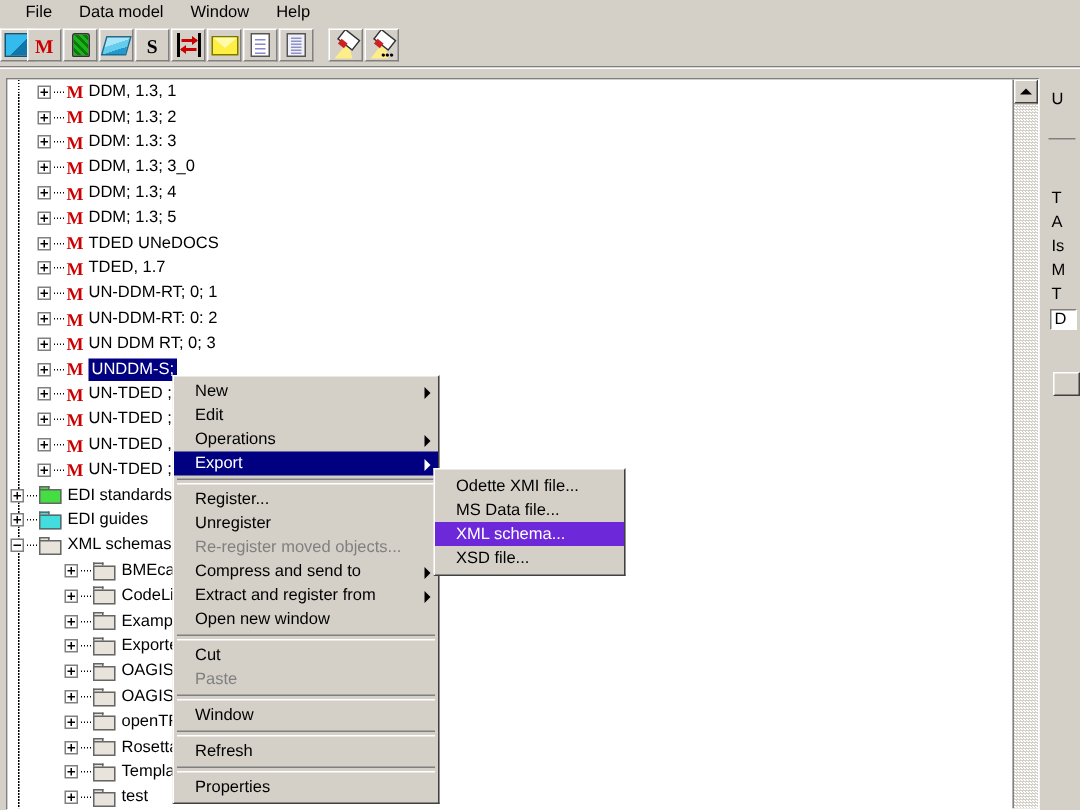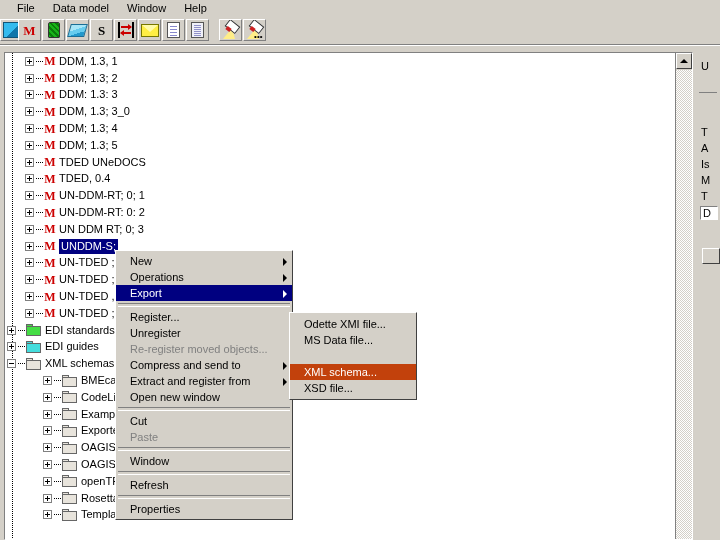--- a/index.html
+++ b/index.html
@@ -370,21 +370,21 @@
     box-sizing: border-box;
     padding: 3px 0;
     z-index: 60;
   }
   .sub-item {
     height: 16px; line-height: 16px;
     padding-left: 14px;
     font-size: 11px;
     white-space: nowrap;
   }
-  .sub-item.highlight { background: #c2410c; color: #ffffff; margin-top: 16px; }
+  .sub-item.highlight { background: #6d28d9; color: #ffffff; }
 </style>
 </head>
 <body>
 
 <div id="app">
 
   <div class="menubar">
     <div class="menubar-item">File</div>
     <div class="menubar-item">Data model</div>
     <div class="menubar-item">Window</div>
@@ -506,21 +506,21 @@
           <div class="tree-row indent1">
             <span class="expander plus"></span>
             <span class="hookdots"></span>
             <span class="icon-M">M</span>
             <span class="tree-label">TDED UNeDOCS</span>
           </div>
           <div class="tree-row indent1">
             <span class="expander plus"></span>
             <span class="hookdots"></span>
             <span class="icon-M">M</span>
-            <span class="tree-label">TDED, 0.4</span>
+            <span class="tree-label">TDED, 1.7</span>
           </div>
           <div class="tree-row indent1">
             <span class="expander plus"></span>
             <span class="hookdots"></span>
             <span class="icon-M">M</span>
             <span class="tree-label">UN-DDM-RT; 0; 1</span>
           </div>
           <div class="tree-row indent1">
             <span class="expander plus"></span>
             <span class="hookdots"></span>
@@ -663,20 +663,29 @@
             <span class="tree-label">RosettaNet</span>
           </div>
           <div class="tree-row indent2">
             <span class="expander plus"></span>
             <span class="hookdots"></span>
             <span class="icon-folder f-gray">
               <span class="ftab"></span>
               <span class="fbody"></span>
             </span>
             <span class="tree-label">Templates</span>
+          </div>
+          <div class="tree-row indent2">
+            <span class="expander plus"></span>
+            <span class="hookdots"></span>
+            <span class="icon-folder f-gray">
+              <span class="ftab"></span>
+              <span class="fbody"></span>
+            </span>
+            <span class="tree-label">test</span>
           </div>
         </div>
     </div>
     <div class="vscroll">
       <div class="sbtn up">
         <span class="tri-up"></span>
       </div>
       <div class="vscroll-track"></div>
     </div>
   </div>
@@ -689,20 +698,21 @@
     <div class="rp-line" style="top:106px;">Is</div>
     <div class="rp-line" style="top:122px;">M</div>
     <div class="rp-line" style="top:138px;">T</div>
     <div class="rp-field" style="top:154px;">D</div>
     <div class="rp-btn" style="top:196px;"></div>
   </div>
 
   <div class="ctxmenu">
     <div id="ctx-items">
         <div class="ctx-item"><span>New</span><span class="ctx-arrow"></span></div>
+        <div class="ctx-item"><span>Edit</span></div>
         <div class="ctx-item"><span>Operations</span><span class="ctx-arrow"></span></div>
         <div class="ctx-item highlight"><span>Export</span><span class="ctx-arrow"></span></div>
         <div class="ctx-sep"></div>
         <div class="ctx-item"><span>Register...</span></div>
         <div class="ctx-item"><span>Unregister</span></div>
         <div class="ctx-item disabled"><span>Re-register moved objects...</span></div>
         <div class="ctx-item"><span>Compress and send to</span><span class="ctx-arrow"></span></div>
         <div class="ctx-item"><span>Extract and register from</span><span class="ctx-arrow"></span></div>
         <div class="ctx-item"><span>Open new window</span></div>
         <div class="ctx-sep"></div>

